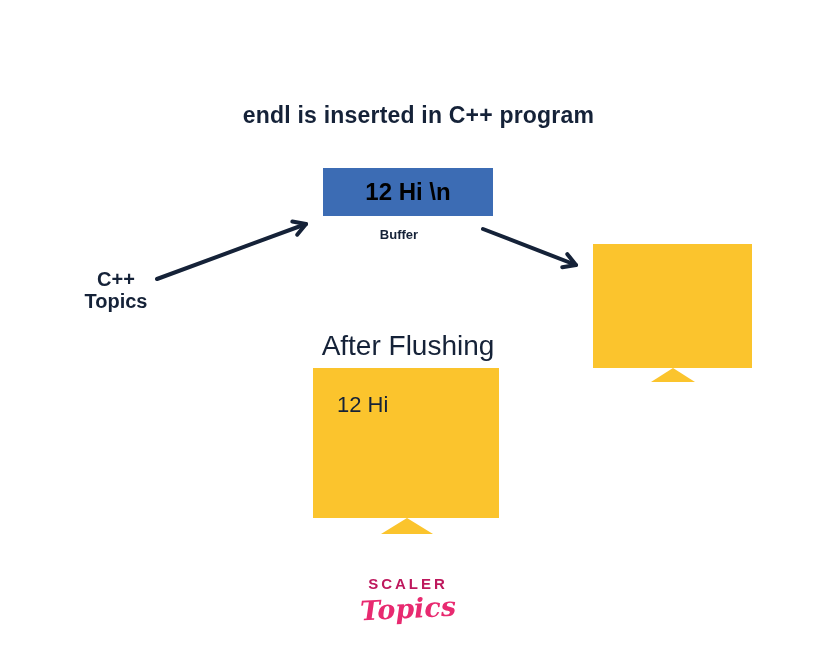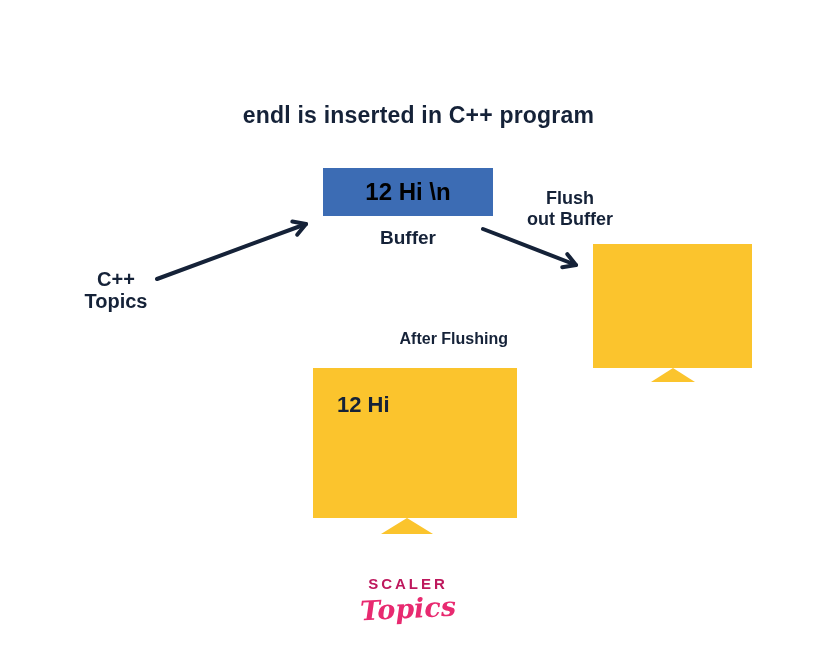--- a/index.html
+++ b/index.html
@@ -35,25 +35,25 @@
     width: 170px;
     height: 48px;
     background: #3c6cb4;
     color: #000000;
     font-size: 24px;
     font-weight: bold;
     line-height: 48px;
     text-align: center;
   }
   .buffer-label {
-    left: 323px;
+    left: 314px;
     top: 191px;
     width: 170px;
     text-align: center;
-    font-size: 19px;
+    font-size: 13px;
     font-weight: bold;
   }
 
   .flush-label {
     left: 500px;
     top: 152px;
     width: 140px;
     text-align: center;
     font-size: 18px;
     font-weight: bold;
@@ -67,23 +67,23 @@
     text-align: center;
     font-size: 20px;
     font-weight: bold;
     line-height: 22px;
   }
 
   .after-heading {
     left: 308px;
     top: 294px;
     width: 200px;
-    text-align: right;
-    font-size: 16px;
-    font-weight: bold;
+    text-align: center;
+    font-size: 28px;
+    font-weight: normal;
   }
 
   .monitor-screen {
     background: #fbc42d;
   }
   .monitor-right {
     left: 593px;
     top: 208px;
     width: 159px;
     height: 124px;
@@ -93,26 +93,26 @@
     top: 332px;
     width: 0;
     height: 0;
     border-left: 22px solid transparent;
     border-right: 22px solid transparent;
     border-bottom: 14px solid #fbc42d;
   }
   .monitor-bottom {
     left: 313px;
     top: 332px;
-    width: 204px;
+    width: 186px;
     height: 150px;
     box-sizing: border-box;
     padding: 24px 0 0 24px;
     font-size: 22px;
-    font-weight: bold;
+    font-weight: normal;
     color: #152238;
   }
   .monitor-bottom-stand {
     left: 381px;
     top: 482px;
     width: 0;
     height: 0;
     border-left: 26px solid transparent;
     border-right: 26px solid transparent;
     border-bottom: 16px solid #fbc42d;
@@ -161,24 +161,20 @@
         <path d="M4,4 L16,11 L4,18" fill="none" stroke="#152238" stroke-width="4" stroke-linecap="round" stroke-linejoin="round"></path>
       </marker>
     </defs>
     <line x1="157" y1="243" x2="306" y2="188" stroke="#152238" stroke-width="4" stroke-linecap="round" marker-end="url(#chevron)"></line>
     <line x1="483" y1="193" x2="576" y2="229" stroke="#152238" stroke-width="4" stroke-linecap="round" marker-end="url(#chevron)"></line>
   </svg>
 
   <div class="abs buffer-box">12 Hi \n</div>
   <div class="abs buffer-label">Buffer</div>
 
-  <div class="abs flush-label">
-    <span>Flush</span><br>
-    <span>out Buffer</span>
-  </div>
 
   <div class="abs program-label">
     <span>C++</span><br>
     <span>Topics</span>
   </div>
 
   <div class="abs monitor-screen monitor-right"></div>
   <div class="abs monitor-right-stand"></div>
 
   <div class="abs after-heading">After Flushing</div>

